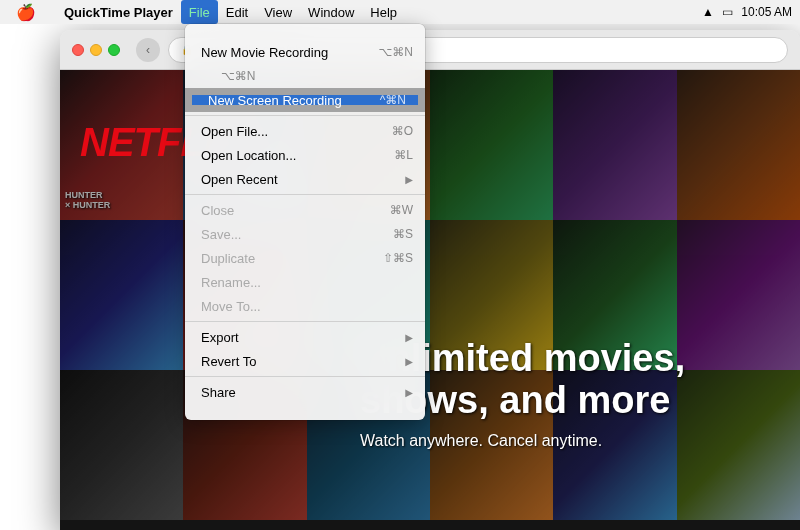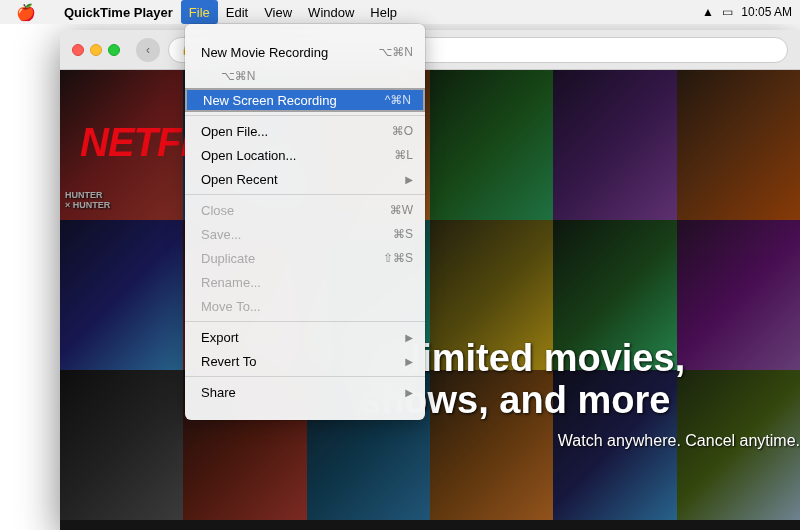--- a/index.html
+++ b/index.html
@@ -44,21 +44,21 @@
       white-space: nowrap;
     }
 
     .menubar-item.app-name {
       font-weight: 600;
       text-align: center;
     }
 
     .menubar-item.active {
       background: #2c6fce;
-      color: #fde047;
+      color: #86efac;
     }
 
     .menubar-right {
       margin-left: auto;
       display: flex;
       align-items: center;
       gap: 8px;
       font-size: 12px;
     }
 
@@ -214,21 +214,20 @@
       font-size: 38px;
       font-weight: 900;
       line-height: 1.1;
       text-shadow: 1px 1px 3px rgba(0,0,0,0.9);
     }
 
     .hero-sub {
       font-size: 16px;
       margin-top: 10px;
       text-shadow: 1px 1px 2px rgba(0,0,0,0.9);
-      text-align: right;
     }
 
     .hero-cta {
       font-size: 13px;
       margin-top: 6px;
       color: #ddd;
       text-shadow: 1px 1px 2px rgba(0,0,0,0.9);
     }
 
     
@@ -252,21 +251,21 @@
       justify-content: space-between;
       padding: 3px 12px 3px 16px;
       cursor: pointer;
       color: #000;
       height: 24px;
     }
 
     .menu-item.highlighted {
       background: #2c6fce;
       color: white;
-      border: 2px solid #a3a3a3;
+      border: 7px solid #a3a3a3;
       box-sizing: border-box;
     }
 
     .menu-item.disabled {
       color: #aaa;
       cursor: default;
     }
 
     .menu-item-shortcut {
       color: #888;

